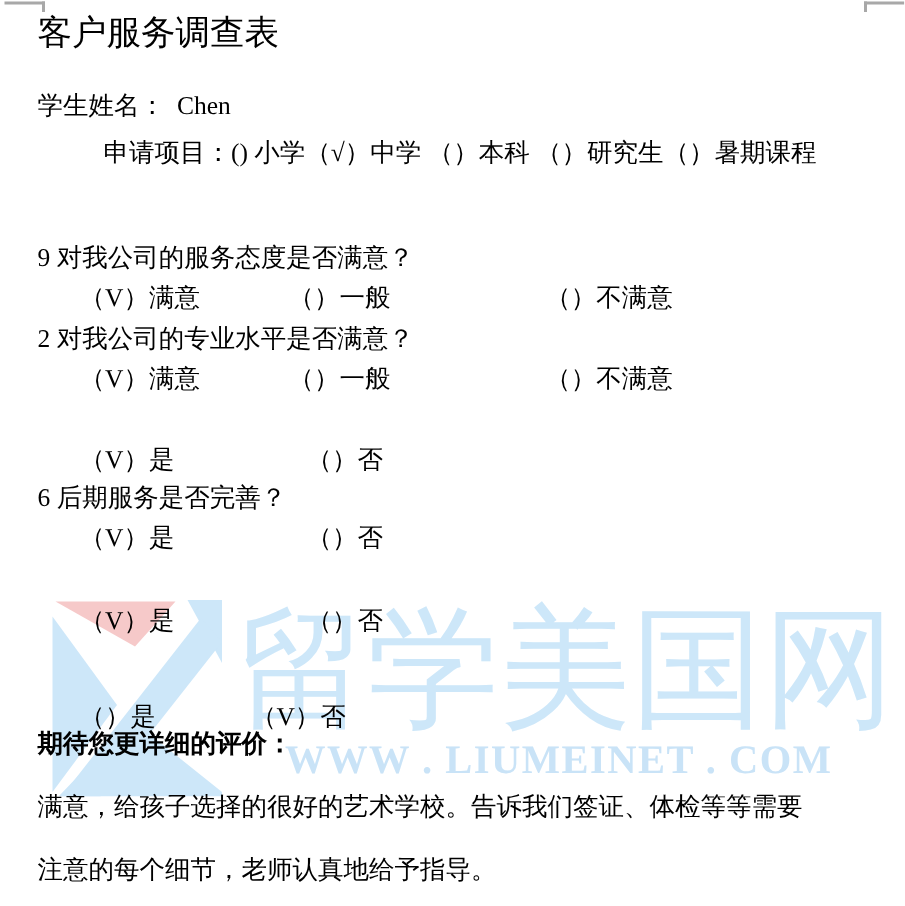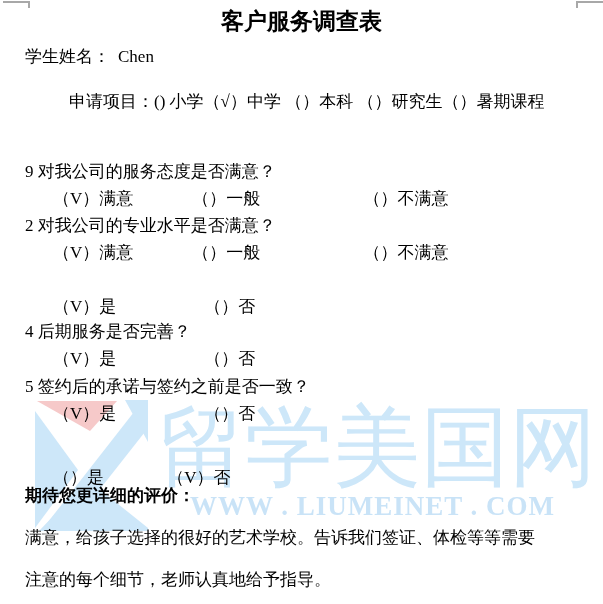--- a/index.html
+++ b/index.html
@@ -26,22 +26,22 @@
   }
   .wm-url{
     left:190px;top:491px;
     font-size:27px;font-weight:bold;letter-spacing:1px;
     color:#c9e3f7;white-space:nowrap;
     font-family:"Liberation Serif","DejaVu Serif",serif;
   }
   
   .line{position:absolute;left:25px;font-size:17px;line-height:20px;white-space:nowrap;z-index:2;}
   .title{
-    left:25px;top:8px;width:553px;text-align:center;
-    font-size:23px;line-height:28px;font-weight:bold;
+    left:25px;top:8px;width:553px;
+    font-size:23px;line-height:28px;font-weight:normal;
   }
   .opts{left:53px;}
   .opt{display:inline-block;}
   .opt-w135{width:135px;}
   .opt-w167{width:167px;}
   .opt-w147{width:147px;}
   .opt-w110{width:110px;}
   .bold{font-weight:bold;}
   .name-value{margin-left:8px;}
 </style>
@@ -58,21 +58,21 @@
     <polygon points="92,0 115,0 115,42" fill="#cde7f9"></polygon>
     <polygon points="2,11 45,70 2,128" fill="#cde7f9"></polygon>
     <polygon points="101,12 115,28 34,131 8,131" fill="#cde7f9"></polygon>
     <polygon points="55,80 115,128 115,131 6,131" fill="#cde7f9"></polygon>
   </svg>
   <div class="wm wm-text">留学美国网</div>
   <div class="wm wm-url">WWW . LIUMEINET . COM</div>
 
   <div class="line title">客户服务调查表</div>
 
-  <div class="line" style="top:47px;">
+  <div class="line" style="top:61px;">
     <span>学生姓名：</span><span class="name-value">Chen</span>
   </div>
 
   <div class="line" style="top:92px;margin-left:44px;">申请项目：() 小学（√）中学 （）本科 （）研究生（）暑期课程</div>
 
   <div class="line" style="top:162px;">9 对我公司的服务态度是否满意？</div>
   <div class="line opts" style="top:189px;">
     <span class="opt opt-w135">（V）满意</span>
     <span class="opt opt-w167">（）一般</span>
     <span class="opt">（）不满意</span>
@@ -83,27 +83,26 @@
     <span class="opt opt-w135">（V）满意</span>
     <span class="opt opt-w167">（）一般</span>
     <span class="opt">（）不满意</span>
   </div>
 
   <div class="line opts" style="top:297px;">
     <span class="opt opt-w147">（V）是</span>
     <span class="opt">（）否</span>
   </div>
 
-  <div class="line" style="top:322px;">4 后期服务是否完善？</div>
+  <div class="line" style="top:322px;">6 后期服务是否完善？</div>
   <div class="line opts" style="top:349px;">
     <span class="opt opt-w147">（V）是</span>
     <span class="opt">（）否</span>
   </div>
 
-  <div class="line" style="top:377px;">5 签约后的承诺与签约之前是否一致？</div>
   <div class="line opts" style="top:404px;">
     <span class="opt opt-w147">（V）是</span>
     <span class="opt">（）否</span>
   </div>
 
   <div class="line opts" style="top:468px;">
     <span class="opt opt-w110">（）是</span>
     <span class="opt">（V）否</span>
   </div>
 

